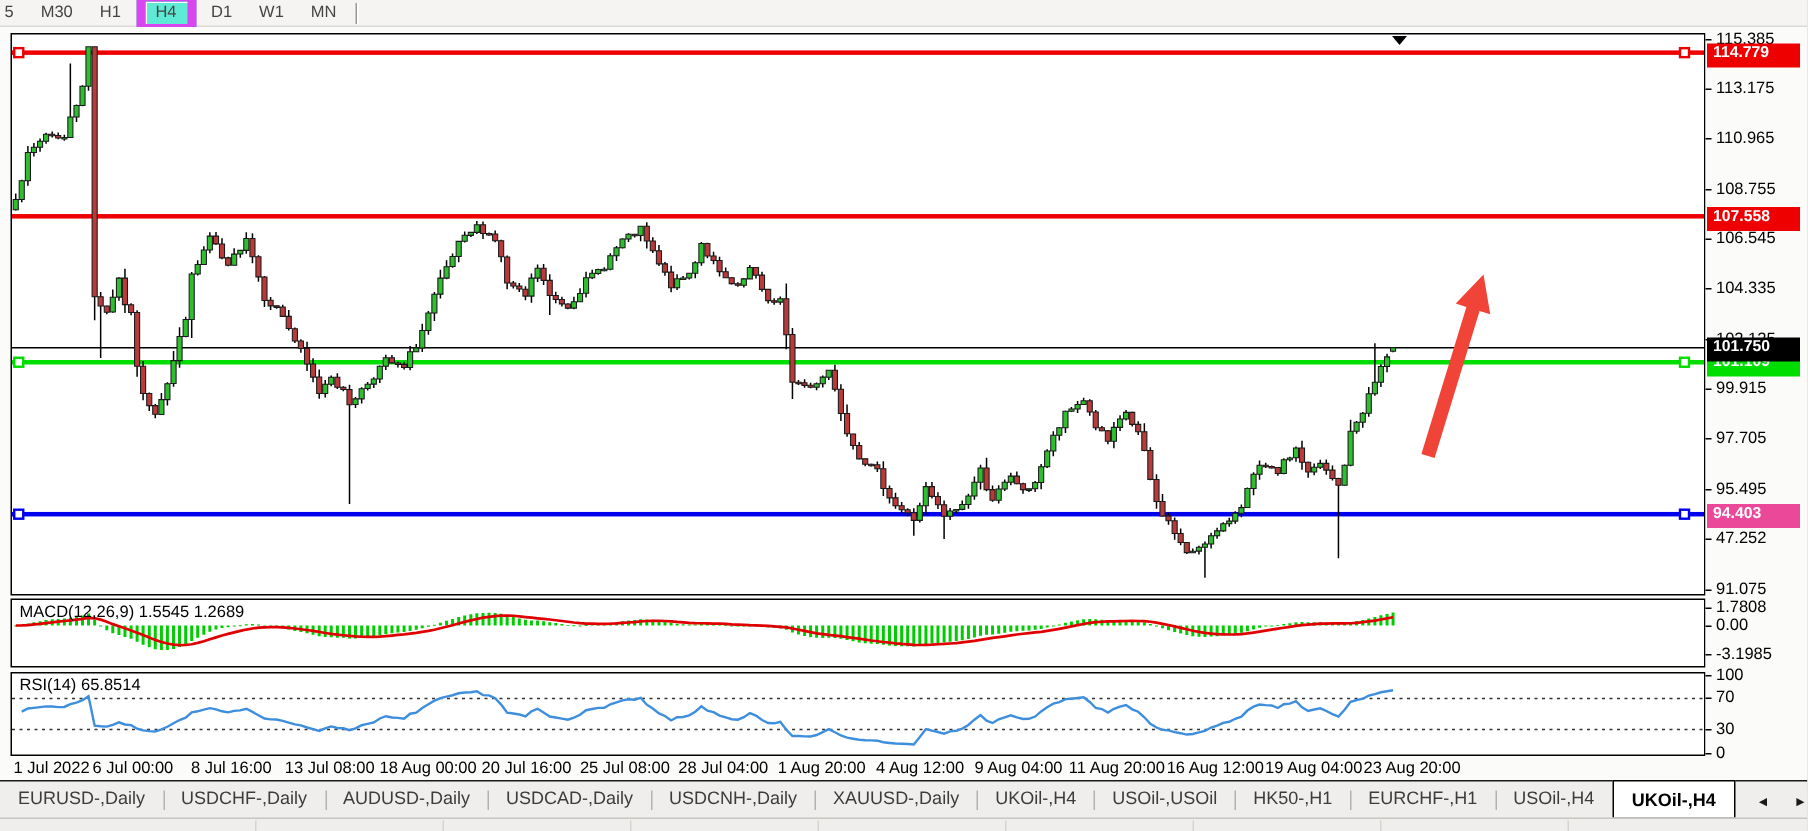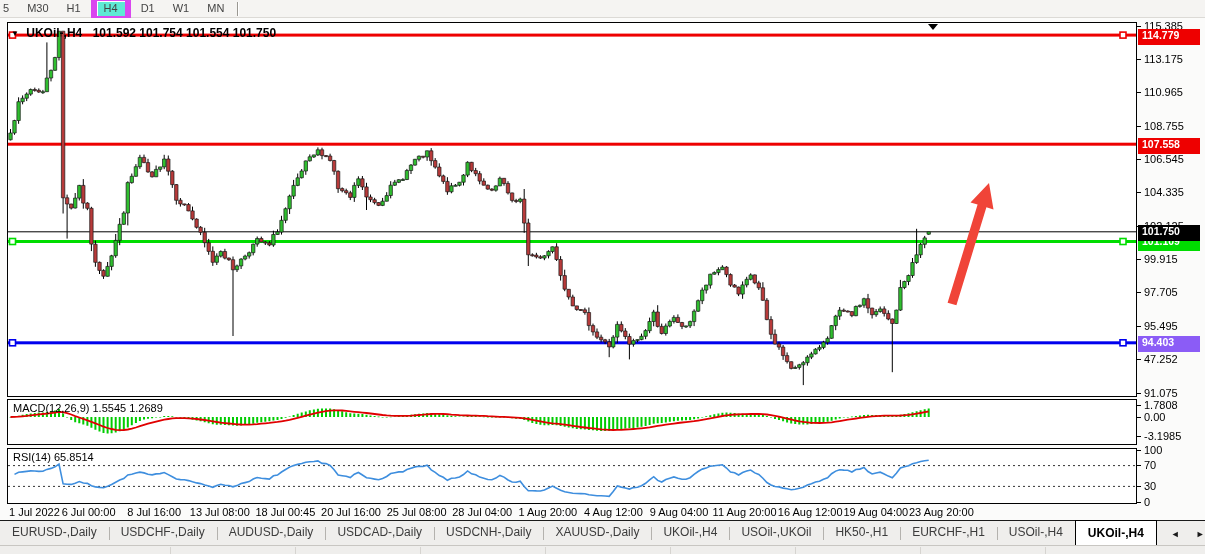--- a/index.html
+++ b/index.html
@@ -54,25 +54,20 @@
       <span class="tf-btn">H1</span>
       <span class="tf-btn active">H4</span>
       <span class="tf-btn">D1</span>
       <span class="tf-btn">W1</span>
       <span class="tf-btn">MN</span>
       <span class="tf-sep" id="tf-sep-slot"></span>
   </div>
 
   <div id="chart-zone">
 
-    <div id="chart-title">
-      <span class="tri">▼</span>
-      <span>UKOil-,H4</span>
-      <span style="margin-left:7px;">101.592 101.754 101.554 101.750</span>
-    </div>
 
     <div class="pane" id="price-pane">
       <svg id="price-svg" width="1128" height="373" viewBox="0 0 1128 373">
           <g>
             <rect x="0" y="10.6" width="1128" height="3" fill="#ee0000"></rect>
             <rect x="1.5" y="9.1" width="6" height="6" fill="#ffffff" stroke="#ee0000" stroke-width="1.6"></rect>
             <rect x="1112" y="9.1" width="6" height="6" fill="#ffffff" stroke="#ee0000" stroke-width="1.6"></rect>
             <rect x="0" y="119.7" width="1128" height="3" fill="#ee0000"></rect>
             <rect x="0" y="217.0" width="1128" height="3" fill="#00dd00"></rect>
             <rect x="1.5" y="215.5" width="6" height="6" fill="#ffffff" stroke="#00dd00" stroke-width="1.6"></rect>
@@ -188,30 +183,30 @@
           <span class="dash"></span>
           <span class="txt">30</span>
         </div>
         <div class="tick" style="top: 474.5px;">
           <span class="dash"></span>
           <span class="txt">0</span>
         </div>
         <div class="pricelabel" style="top: 6.64878px; background: rgb(238, 0, 0); color: rgb(255, 255, 255); z-index: 6;">114.779</div>
         <div class="pricelabel" style="top: 115.664px; background: rgb(238, 0, 0); color: rgb(255, 255, 255); z-index: 6;">107.558</div>
         <div class="pricelabel" style="top: 213.025px; background: rgb(0, 221, 0); color: rgb(255, 255, 255); z-index: 6;">101.109</div>
-        <div class="pricelabel" style="top: 314.265px; background: #8b5cf6; color: rgb(255, 255, 255); z-index: 6;">94.403</div>
+        <div class="pricelabel" style="top: 314.265px; background: #ec4899; color: rgb(255, 255, 255); z-index: 6;">94.403</div>
         <div class="pricelabel" style="top: 203.348px; background: rgb(0, 0, 0); color: rgb(255, 255, 255); z-index: 7;">101.750</div>
       </div>
 
     <div id="x-axis">
         <div class="xlab first" style="left: 2px;">1 Jul 2022</div>
         <div class="xlab" style="left: 81.6px;">6 Jul 00:00</div>
         <div class="xlab" style="left: 147.2px;">8 Jul 16:00</div>
         <div class="xlab" style="left: 212.8px;">13 Jul 08:00</div>
-        <div class="xlab" style="left: 278.4px;">18 Jul 00:45</div>
+        <div class="xlab" style="left: 278.4px;">18 Aug 00:00</div>
         <div class="xlab" style="left: 344px;">20 Jul 16:00</div>
         <div class="xlab" style="left: 409.6px;">25 Jul 08:00</div>
         <div class="xlab" style="left: 475.2px;">28 Jul 04:00</div>
         <div class="xlab" style="left: 540.8px;">1 Aug 20:00</div>
         <div class="xlab" style="left: 606.4px;">4 Aug 12:00</div>
         <div class="xlab" style="left: 672px;">9 Aug 04:00</div>
         <div class="xlab" style="left: 737.6px;">11 Aug 20:00</div>
         <div class="xlab" style="left: 803.2px;">16 Aug 12:00</div>
         <div class="xlab" style="left: 868.8px;">19 Aug 04:00</div>
         <div class="xlab" style="left: 934.4px;">23 Aug 20:00</div>
@@ -220,21 +215,21 @@
 
   <div id="tab-bar">
 
     <div class="tab">EURUSD-,Daily</div>
       <div class="tab">USDCHF-,Daily</div>
       <div class="tab">AUDUSD-,Daily</div>
       <div class="tab">USDCAD-,Daily</div>
       <div class="tab">USDCNH-,Daily</div>
       <div class="tab">XAUUSD-,Daily</div>
       <div class="tab">UKOil-,H4</div>
-      <div class="tab">USOil-,UKOil</div>
+      <div class="tab">USOil-,USOil</div>
       <div class="tab">HK50-,H1</div>
       <div class="tab">EURCHF-,H1</div>
       <div class="tab">USOil-,H4</div>
       <div class="tab active">UKOil-,H4</div>
       <span id="tab-scroll">
       <span class="tab-arrow">◄</span>
       <span class="tab-arrow">►</span>
     </span>
   </div>
 

